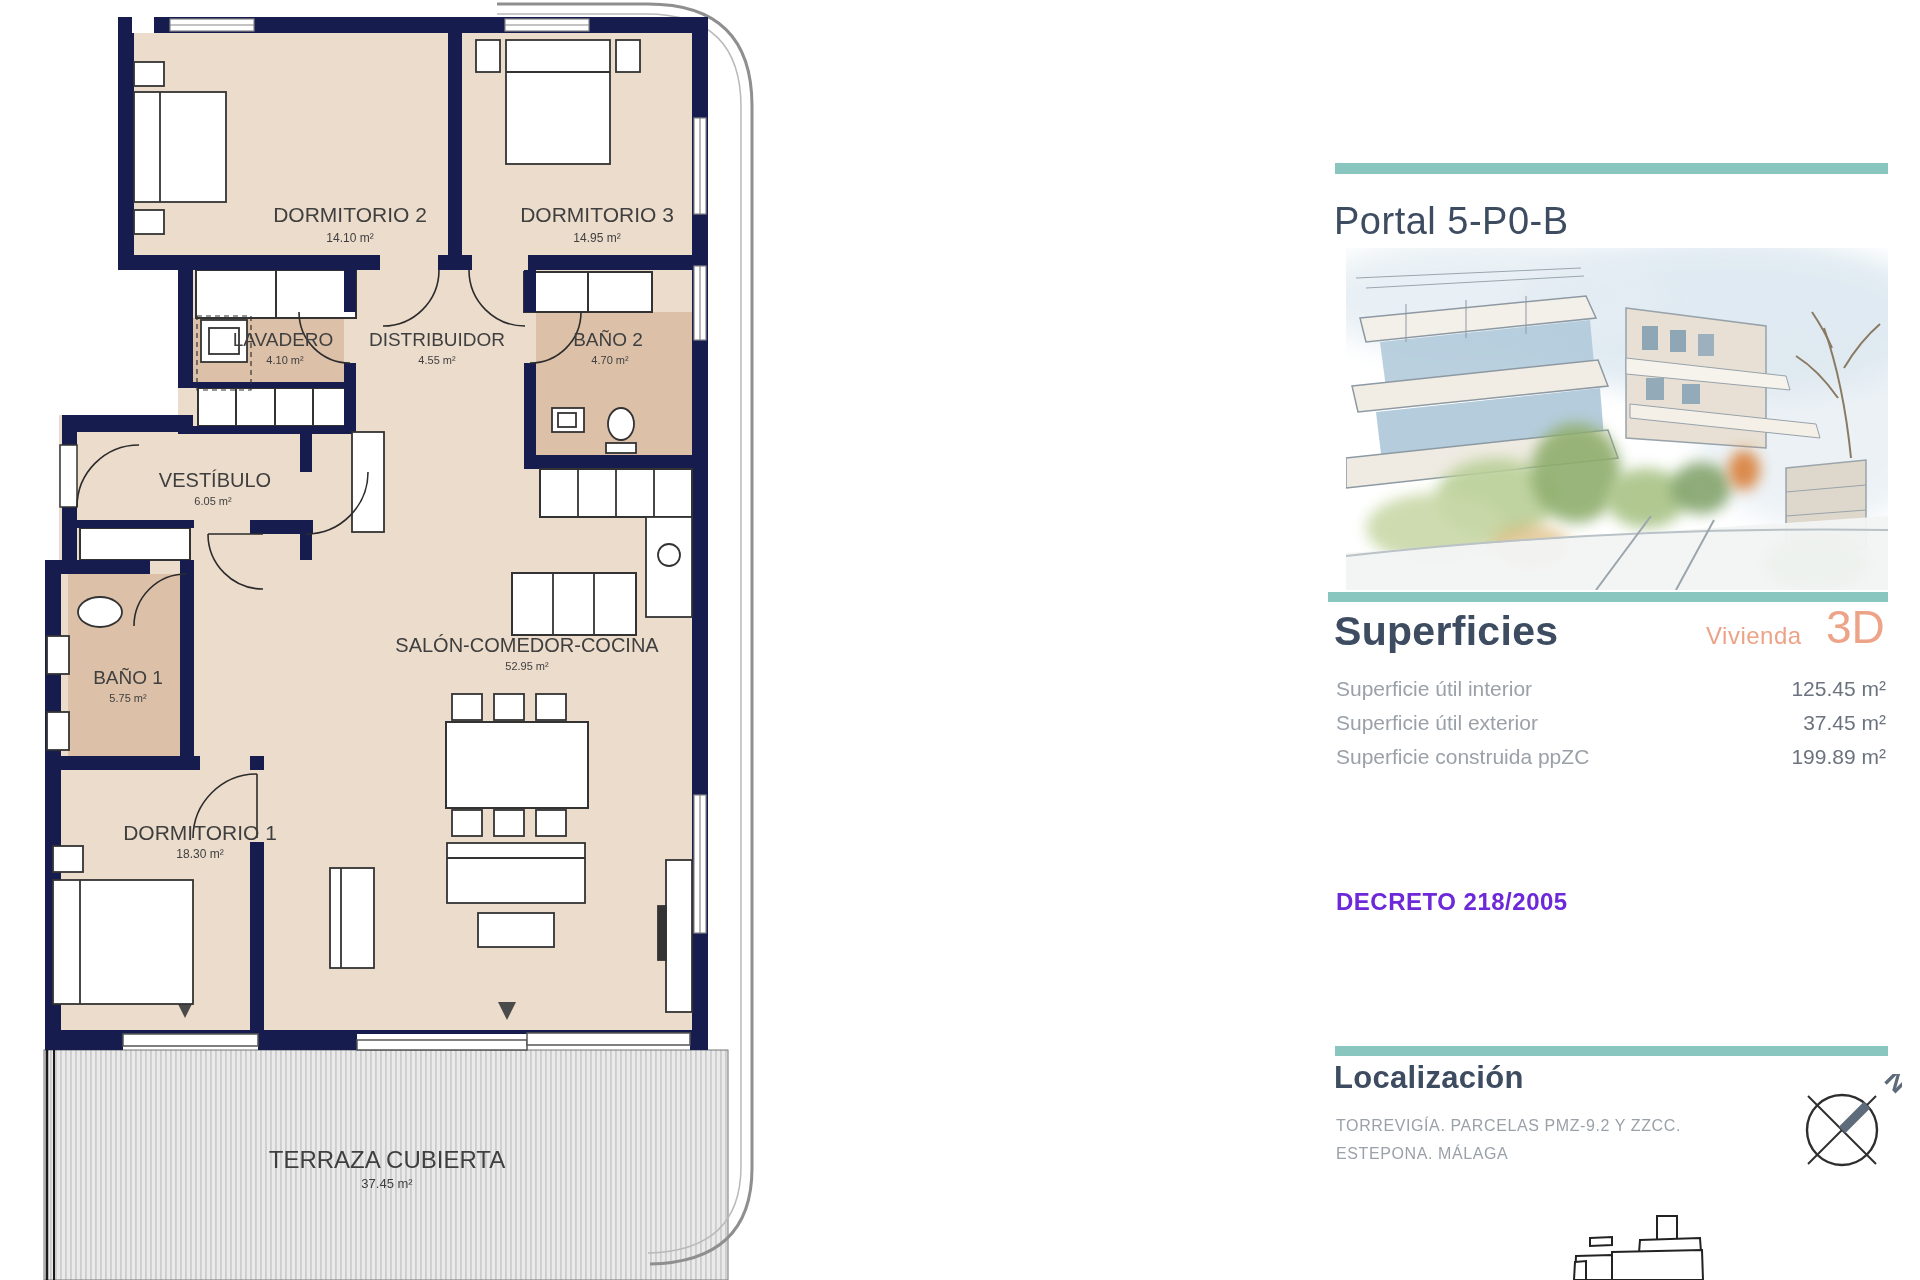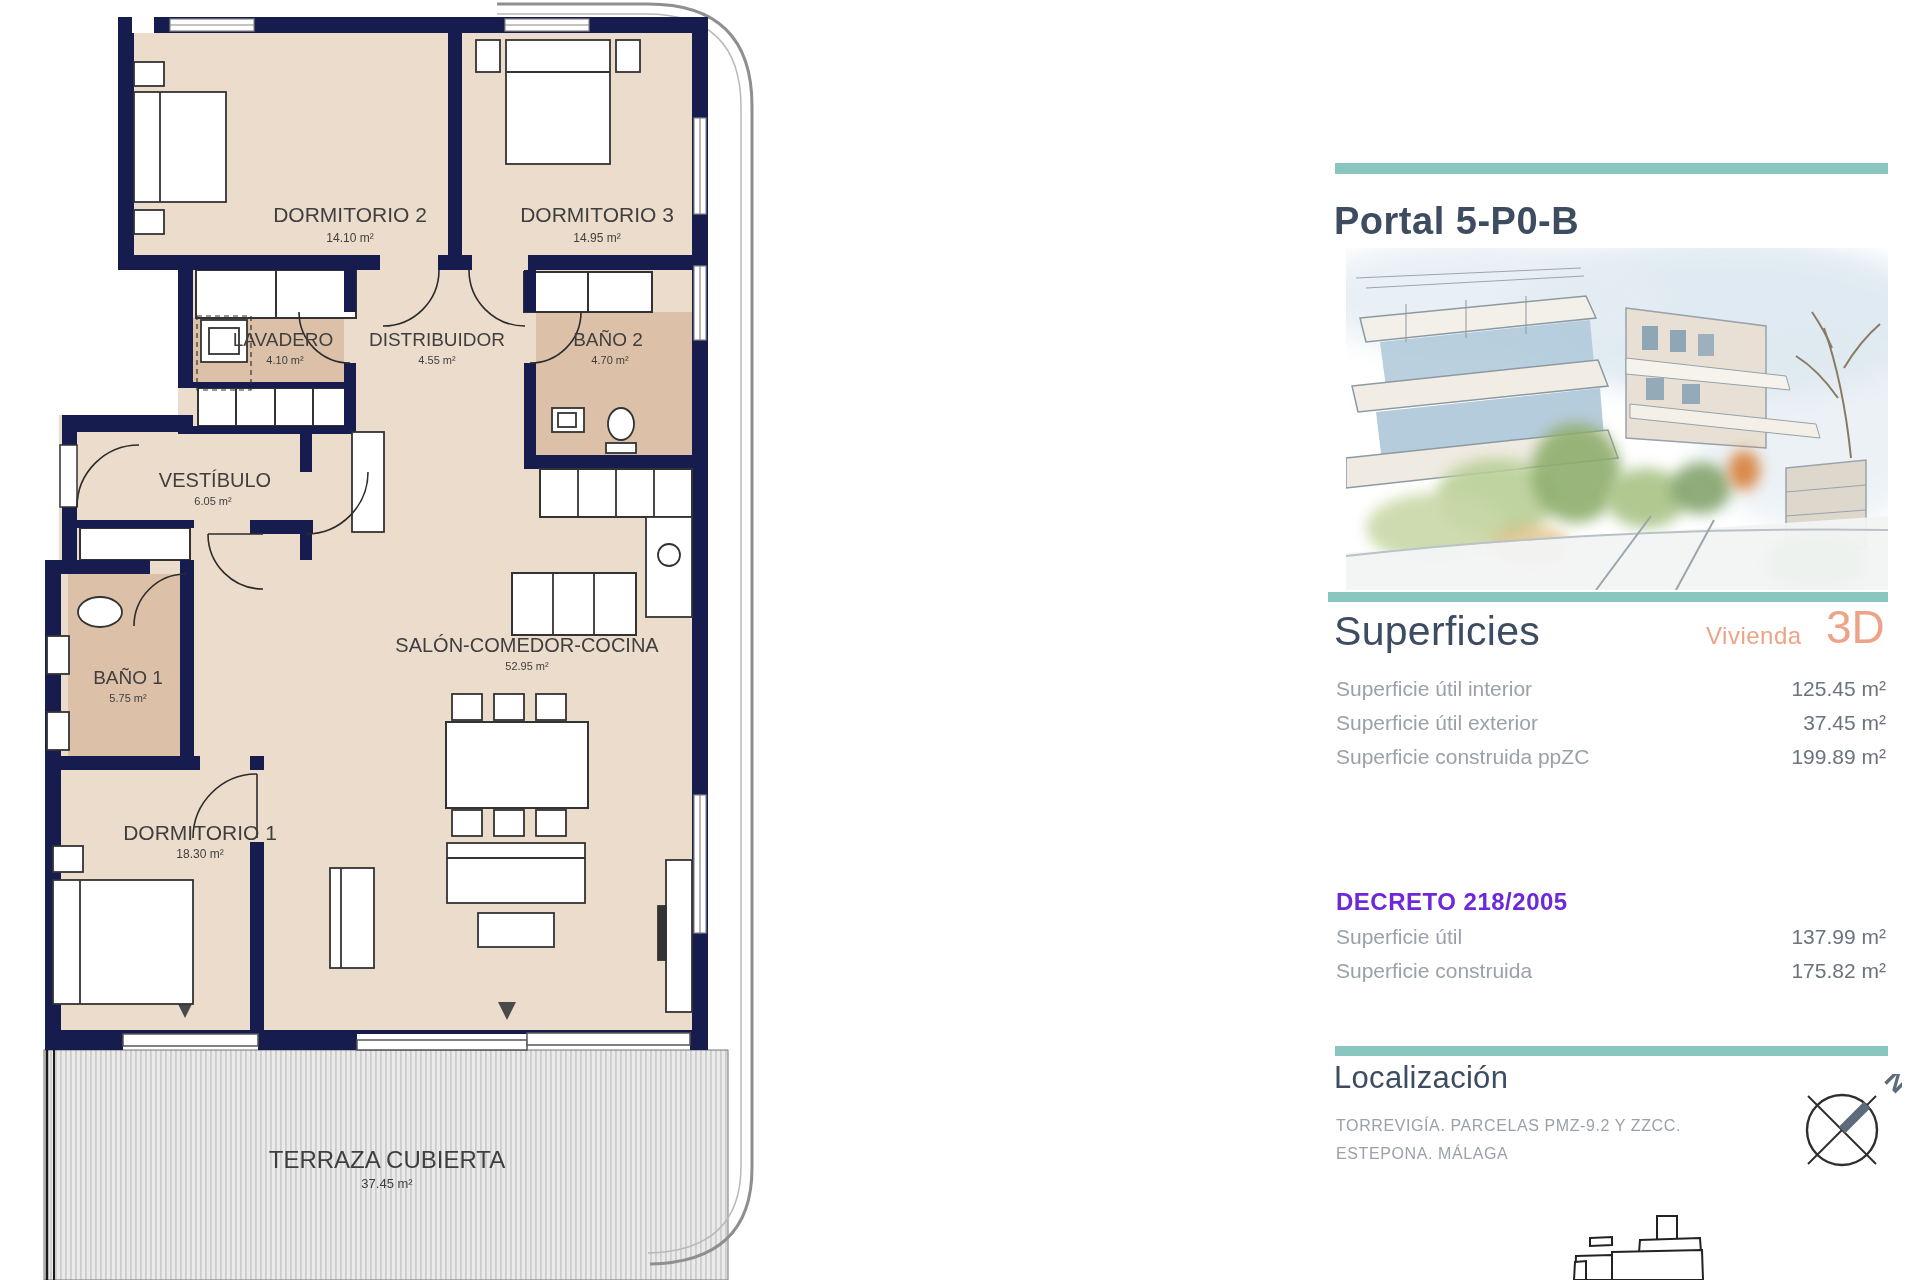--- a/index.html
+++ b/index.html
@@ -1,21 +1,21 @@
 <!DOCTYPE html>
 <html><head>
 <meta charset="utf-8">
 <style>
   html,body{margin:0;padding:0;background:#ffffff;width:1920px;height:1280px;overflow:hidden;
     font-family:"Liberation Sans",sans-serif;}
   .abs{position:absolute;}
   #stage{position:relative;width:1884px;height:1280px;background:#fff;}
   .tealbar{background:#8ac6c0;height:11px;}
-  .portal-title{font-size:38px;font-weight:bold;color:#3d4c60;letter-spacing:.5px;}
-  .h-big{font-size:41px;font-weight:normal;color:#3d4c60;letter-spacing:.3px;}
+  .portal-title{font-size:38px;font-weight:normal;color:#3d4c60;letter-spacing:.5px;}
+  .h-big{font-size:41px;font-weight:bold;color:#3d4c60;letter-spacing:.3px;}
   .vivienda{font-size:24px;color:#eca387;letter-spacing:.5px;}
   .d3label{font-size:46px;font-weight:normal;color:#eca387;}
   .row{display:flex;width:550px;font-size:21px;line-height:34px;}
   .row .lbl{color:#9aa1a9;}
   .row .val{margin-left:auto;color:#6a737e;}
   .decreto-h{font-size:24px;font-weight:bold;color:#6d28d9;letter-spacing:.5px;}
   .addr{font-size:16px;color:#9aa1a9;letter-spacing:.6px;line-height:28px;}
   svg text{font-family:"Liberation Sans",sans-serif;}
   .room-name{fill:#3f3f3f;}
   .room-area{fill:#3f3f3f;}
@@ -301,30 +301,20 @@
       <span class="lbl">Superficie útil exterior</span>
       <span class="val">37.45 m²</span>
     </div>
     <div class="row">
       <span class="lbl">Superficie construida ppZC</span>
       <span class="val">199.89 m²</span>
     </div>
   </div>
 
   <div class="abs decreto-h" style="left:1336px;top:888px;">DECRETO 218/2005</div>
-  <div class="abs" style="left:1336px;top:920px;">
-    <div class="row">
-      <span class="lbl">Superficie útil</span>
-      <span class="val">137.99 m²</span>
-    </div>
-    <div class="row">
-      <span class="lbl">Superficie construida</span>
-      <span class="val">175.82 m²</span>
-    </div>
-  </div>
 
   <div class="abs tealbar" style="left:1335px;top:1046px;width:553px;height:10px;"></div>
   <div class="abs h-big" style="left:1334px;top:1060px;font-size:31px;">Localización</div>
   <div class="abs addr" style="left:1336px;top:1112px;">TORREVIGÍA. PARCELAS PMZ-9.2 Y ZZCC.</div>
   <div class="abs addr" style="left:1336px;top:1140px;">ESTEPONA. MÁLAGA</div>
 
   <svg class="abs" style="left:1786px;top:1074px" width="116" height="116" viewBox="0 0 116 116">
     <circle cx="56" cy="56" r="35" fill="none" stroke="#2e2e2e" stroke-width="2.4"></circle>
     <line x1="22" y1="22" x2="90" y2="90" stroke="#2e2e2e" stroke-width="2"></line>
     <line x1="22" y1="90" x2="90" y2="22" stroke="#2e2e2e" stroke-width="2"></line>

